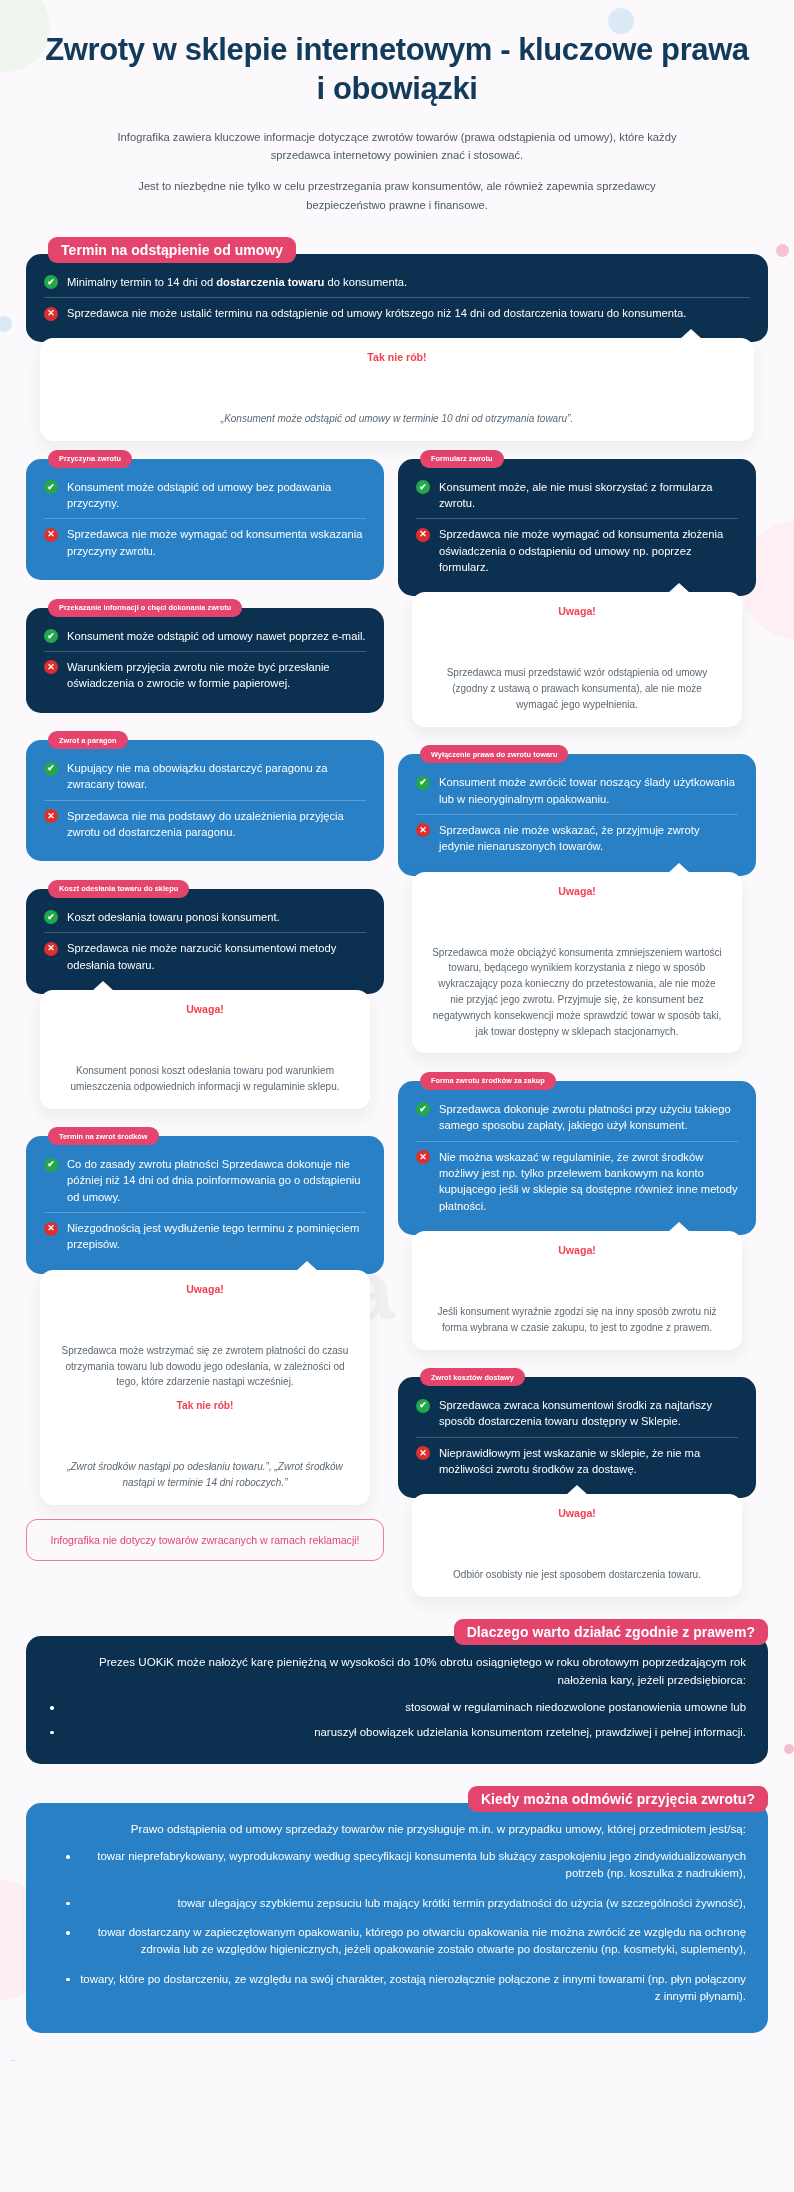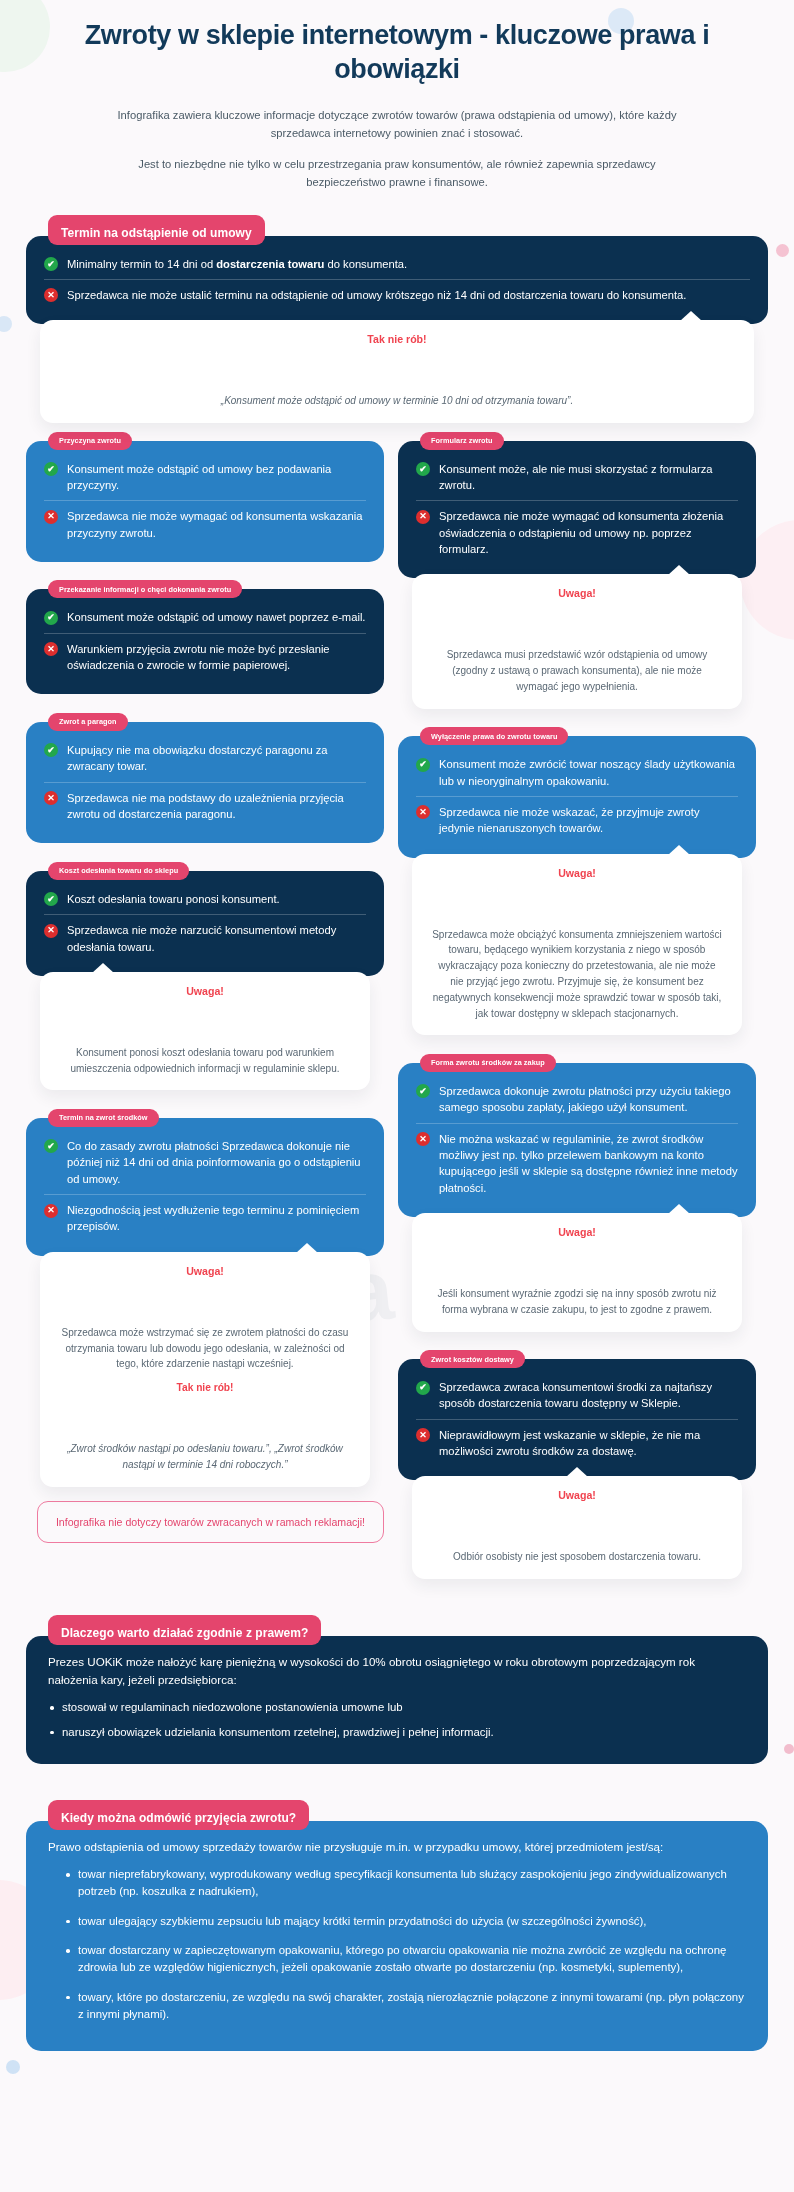--- a/index.html
+++ b/index.html
@@ -46,43 +46,44 @@
     color: rgba(13,52,80,0.05);
     letter-spacing: -4px;
     transform: rotate(-6deg);
     white-space: nowrap;
     pointer-events: none;
   }
 
   
   header { padding: 18px 42px 0 42px; text-align: center; }
   h1 {
-    font-size: 27px; line-height: 1.26; font-weight: 700;
+    font-size: 31px; line-height: 1.26; font-weight: 700;
     color: #123a5a; letter-spacing: -0.4px;
     margin-bottom: 20px;
+    margin-top: 12px;
   }
   .intro {
     font-size: 11.2px; line-height: 1.62; color: #4a5a66;
     max-width: 600px; margin: 4px auto 13px auto;
   }
 
   
   .wrap { padding: 10px 26px 0 26px; }
   .cols { display: flex; gap: 14px; align-items: flex-start; margin-top: 6px; }
-  .col { width: 358px; display: flex; flex-direction: column; align-items: flex-end; }
+  .col { width: 358px; display: flex; flex-direction: column; }
 
   
   .chip {
     display: inline-block;
     background: #e4456d;
     color: #ffffff;
-    font-size: 12px;
+    font-size: 14px;
     font-weight: 700;
     letter-spacing: 0.05px;
-    padding: 11px 13px 5px 13px;
+    padding: 5px 13px 5px 13px;
     border-radius: 9px;
     margin-left: 22px;
     position: relative;
     z-index: 3;
     white-space: nowrap;
   }
   .chip.small { font-size: 7.3px; padding: 4.5px 11px; }
 
   
   .card {
@@ -170,21 +171,21 @@
     color: #e4456d;
     font-size: 10.6px;
     line-height: 1.72;
     text-align: center;
     padding: 11px 18px;
     margin: 14px 0 0 0;
     background: transparent;
   }
 
   
-  .full { margin-top: 36px; }
+  .full { margin-top: 22px; text-align: right; }
   .wide-body {
     font-size: 11.6px;
     line-height: 1.56;
     color: #ffffff;
     padding: 4px 4px 2px 4px;
   }
   .wide-body p { margin-bottom: 10px; }
   ul.bullets { list-style: none; margin: 0; padding: 0; }
   ul.bullets li {
     position: relative;

